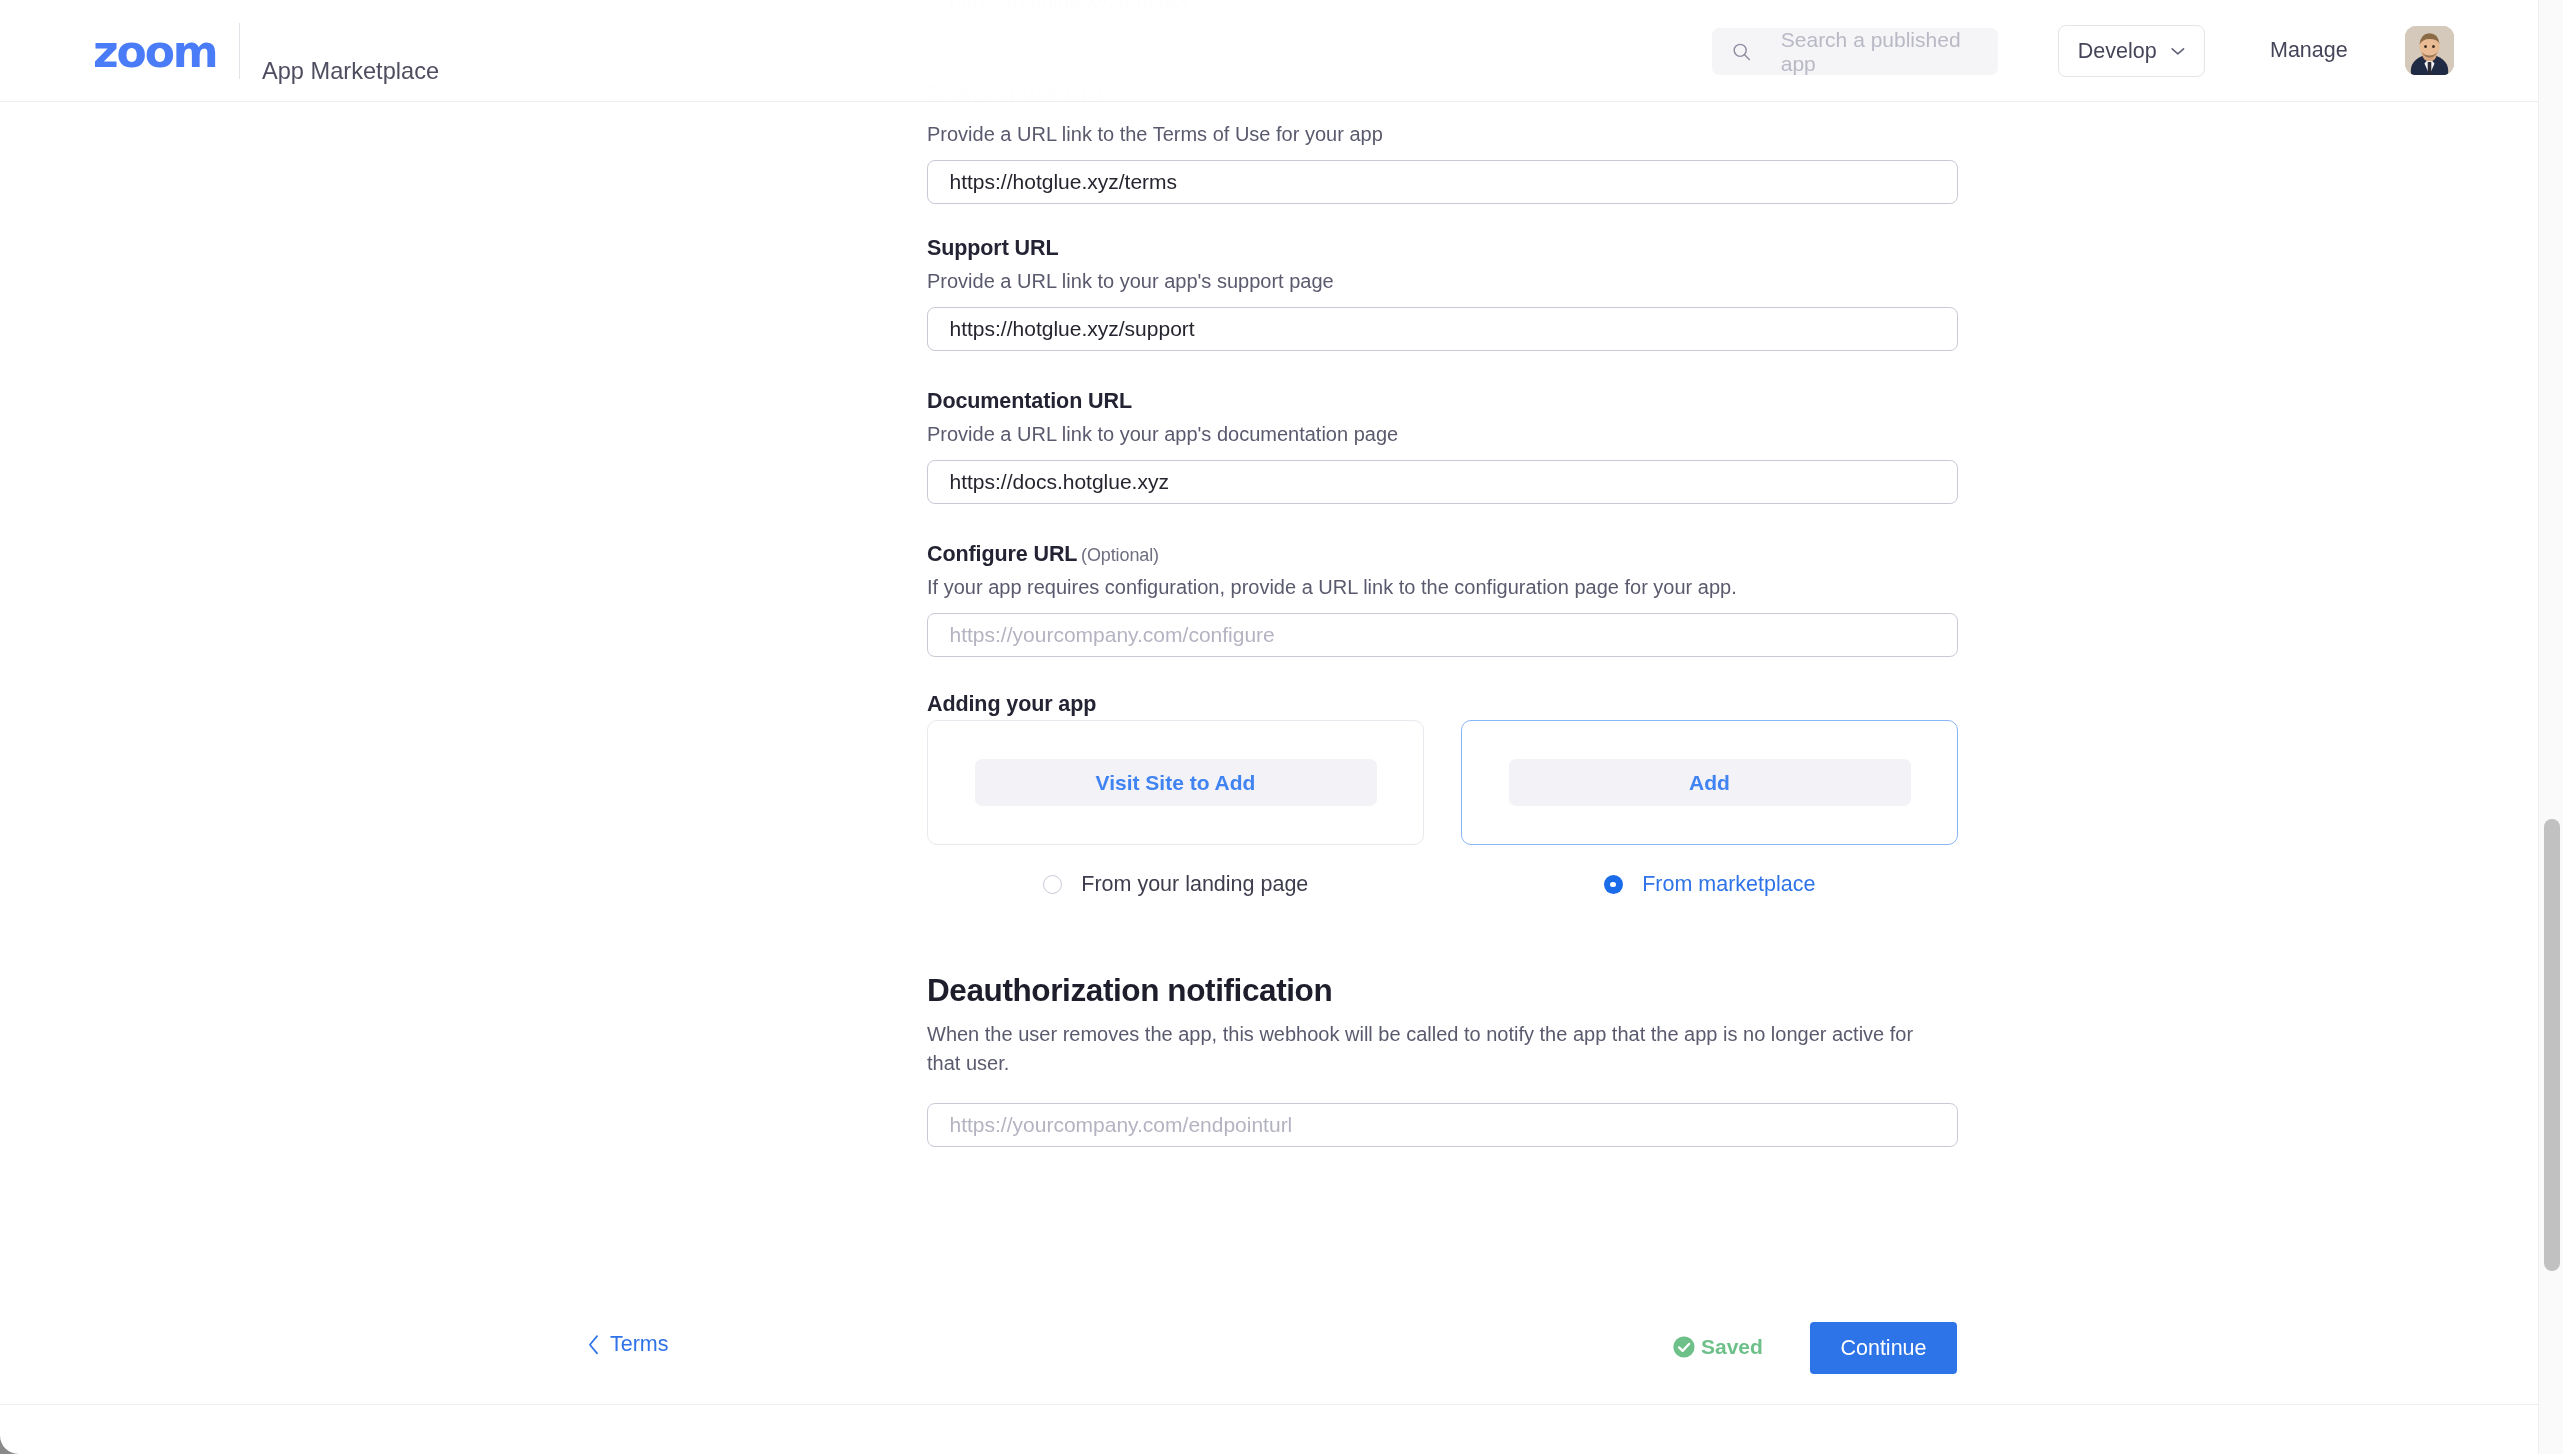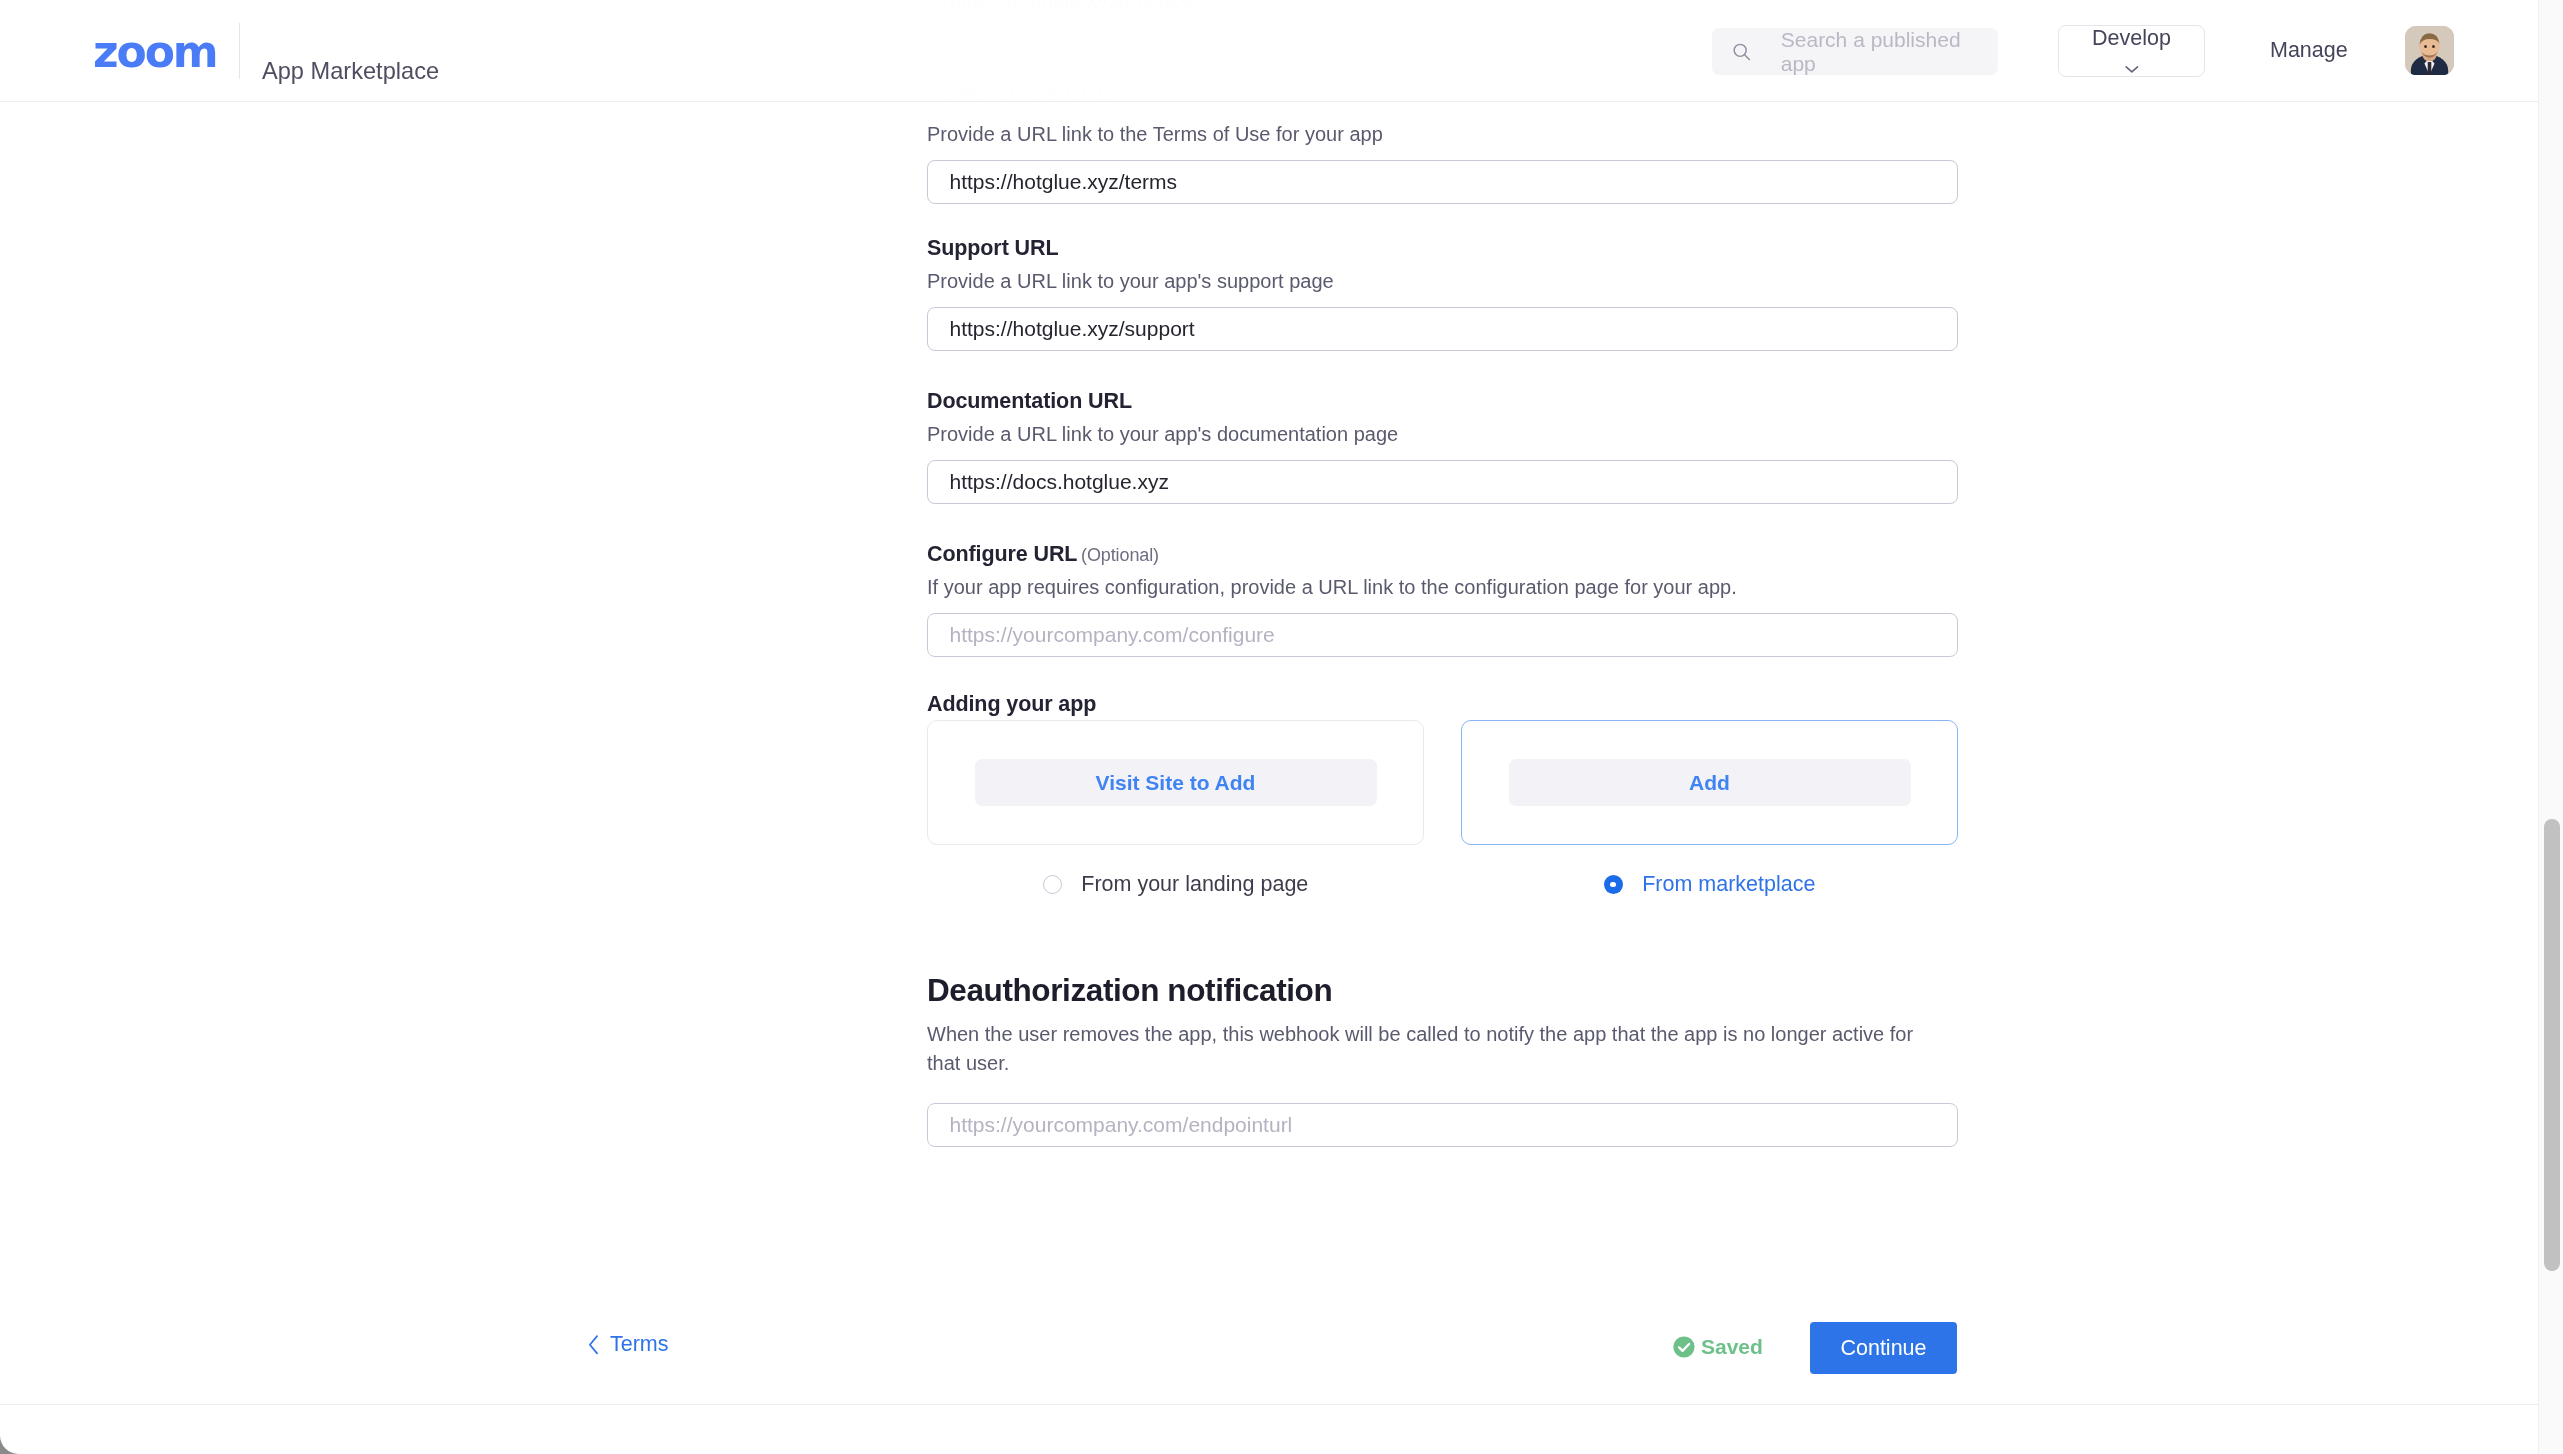--- a/index.html
+++ b/index.html
@@ -248,25 +248,25 @@
     position: absolute;
     left: 2058px;
     top: 25px;
     width: 147px;
     height: 52px;
     background: #ffffff;
     border: 1.4px solid #e4e4eb;
     border-radius: 7.9px;
     display: flex;
     align-items: center;
+    justify-content: center;
     gap: 13px;
     cursor: pointer;
     font-size: 21.5px;
     color: #45455a;
-    flex-direction: column;
   }
   .manage-link {
     position: absolute;
     left: 2270px;
     top: 38px;
     font-size: 21.5px;
     color: #45455a;
     cursor: pointer;
   }
   .avatar {

